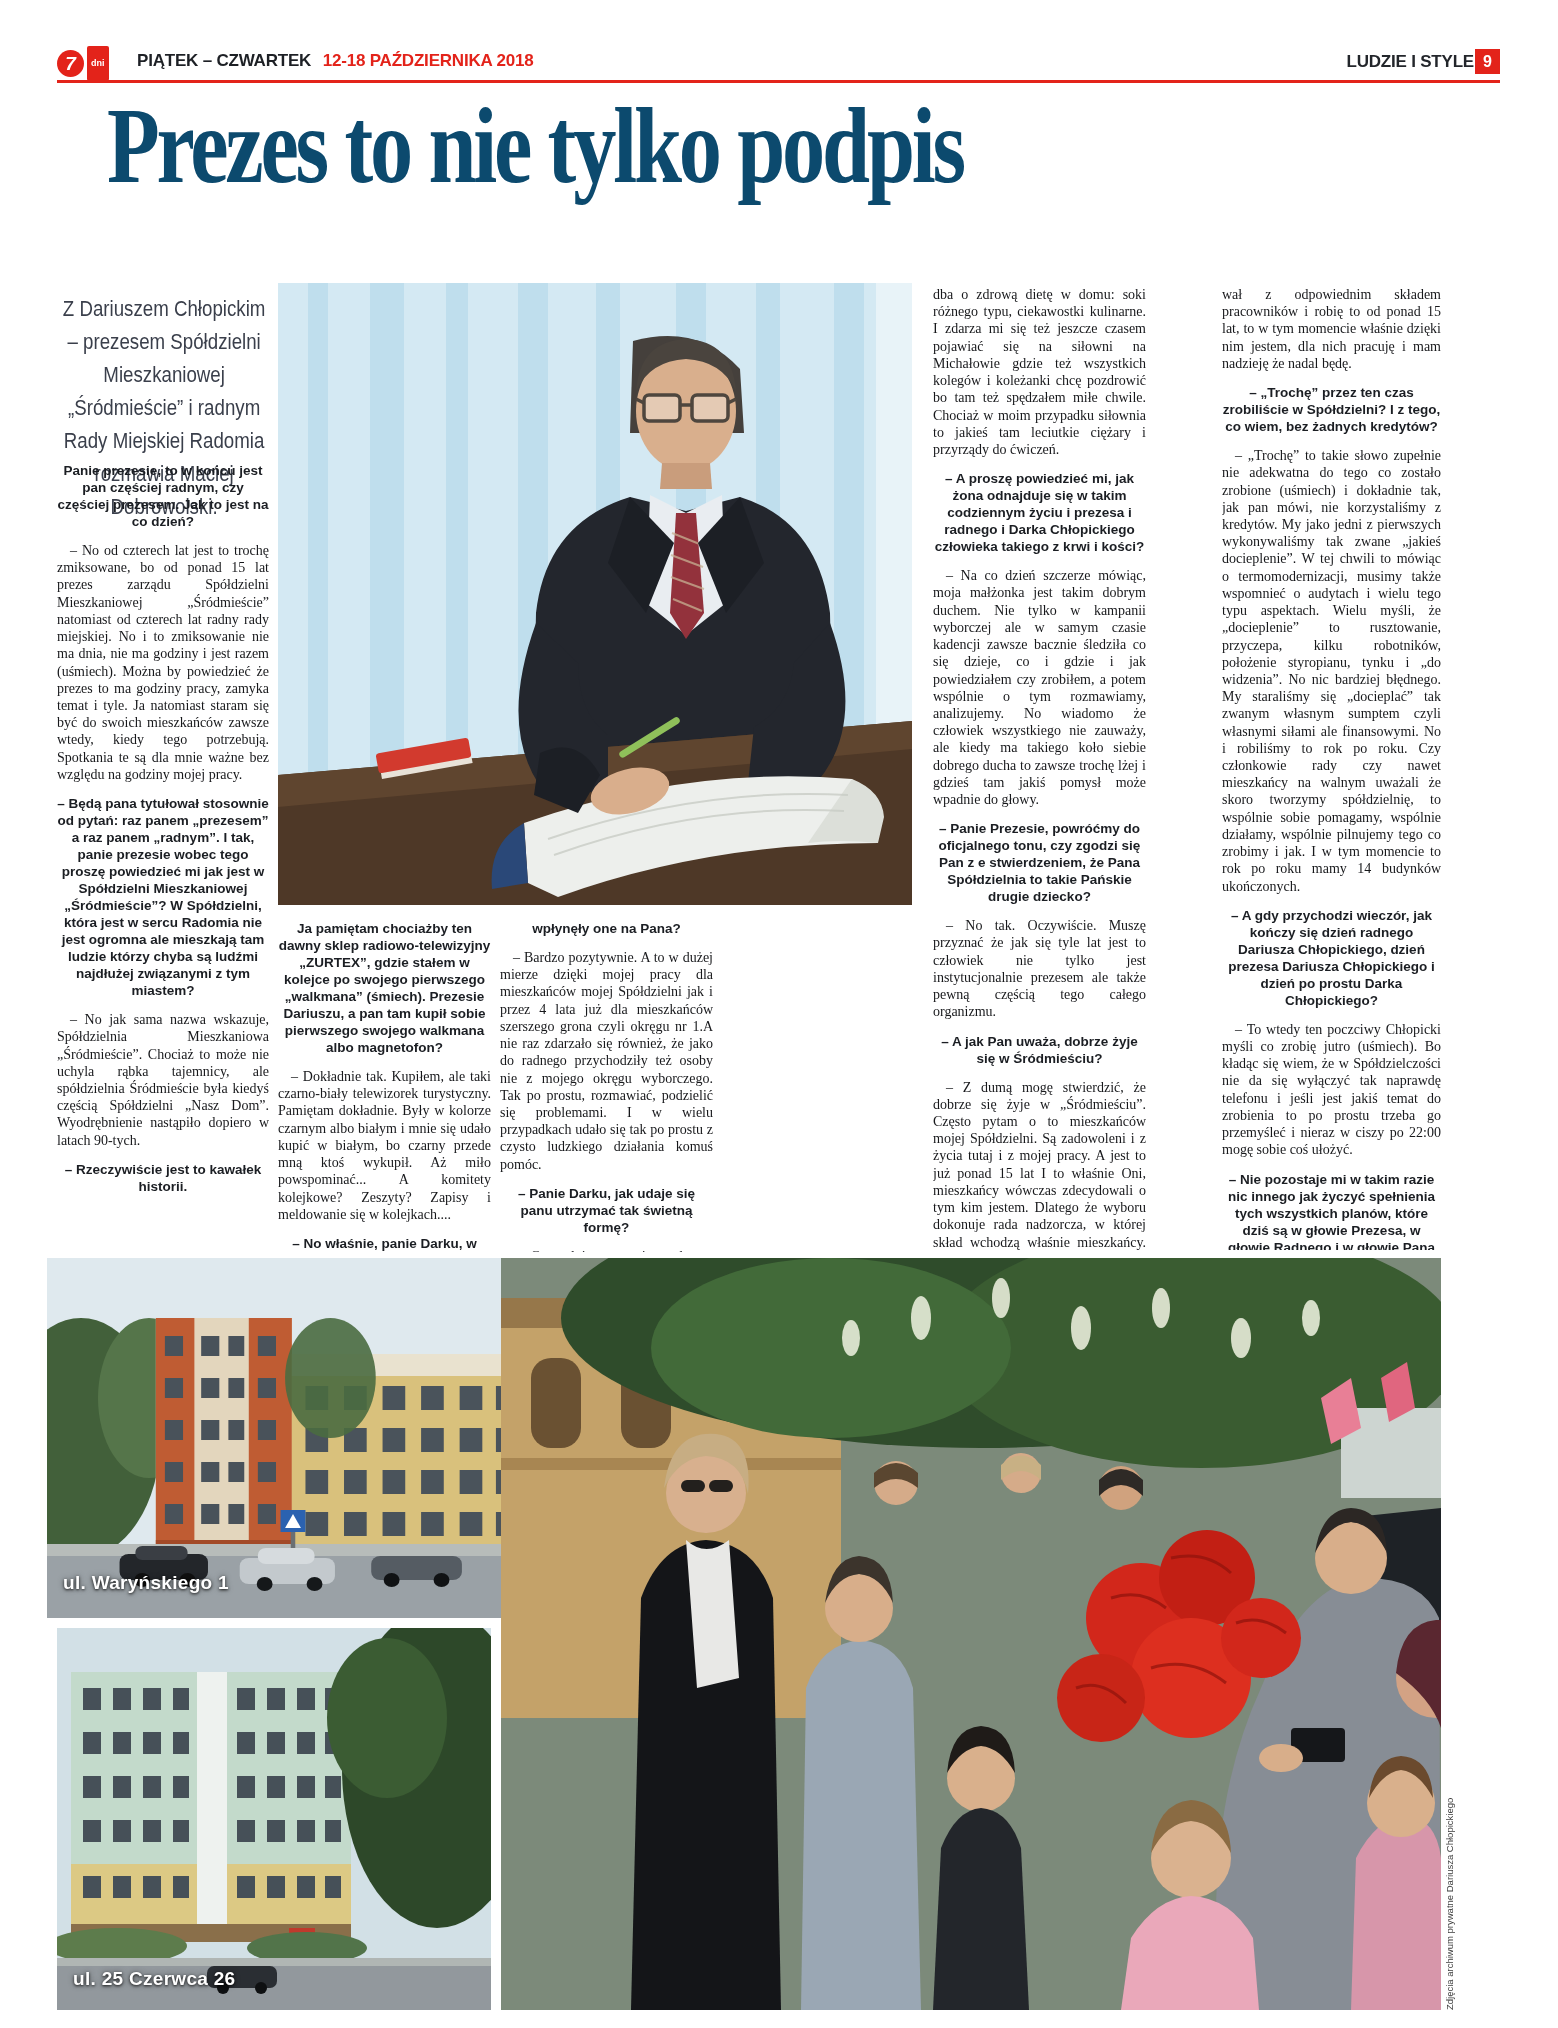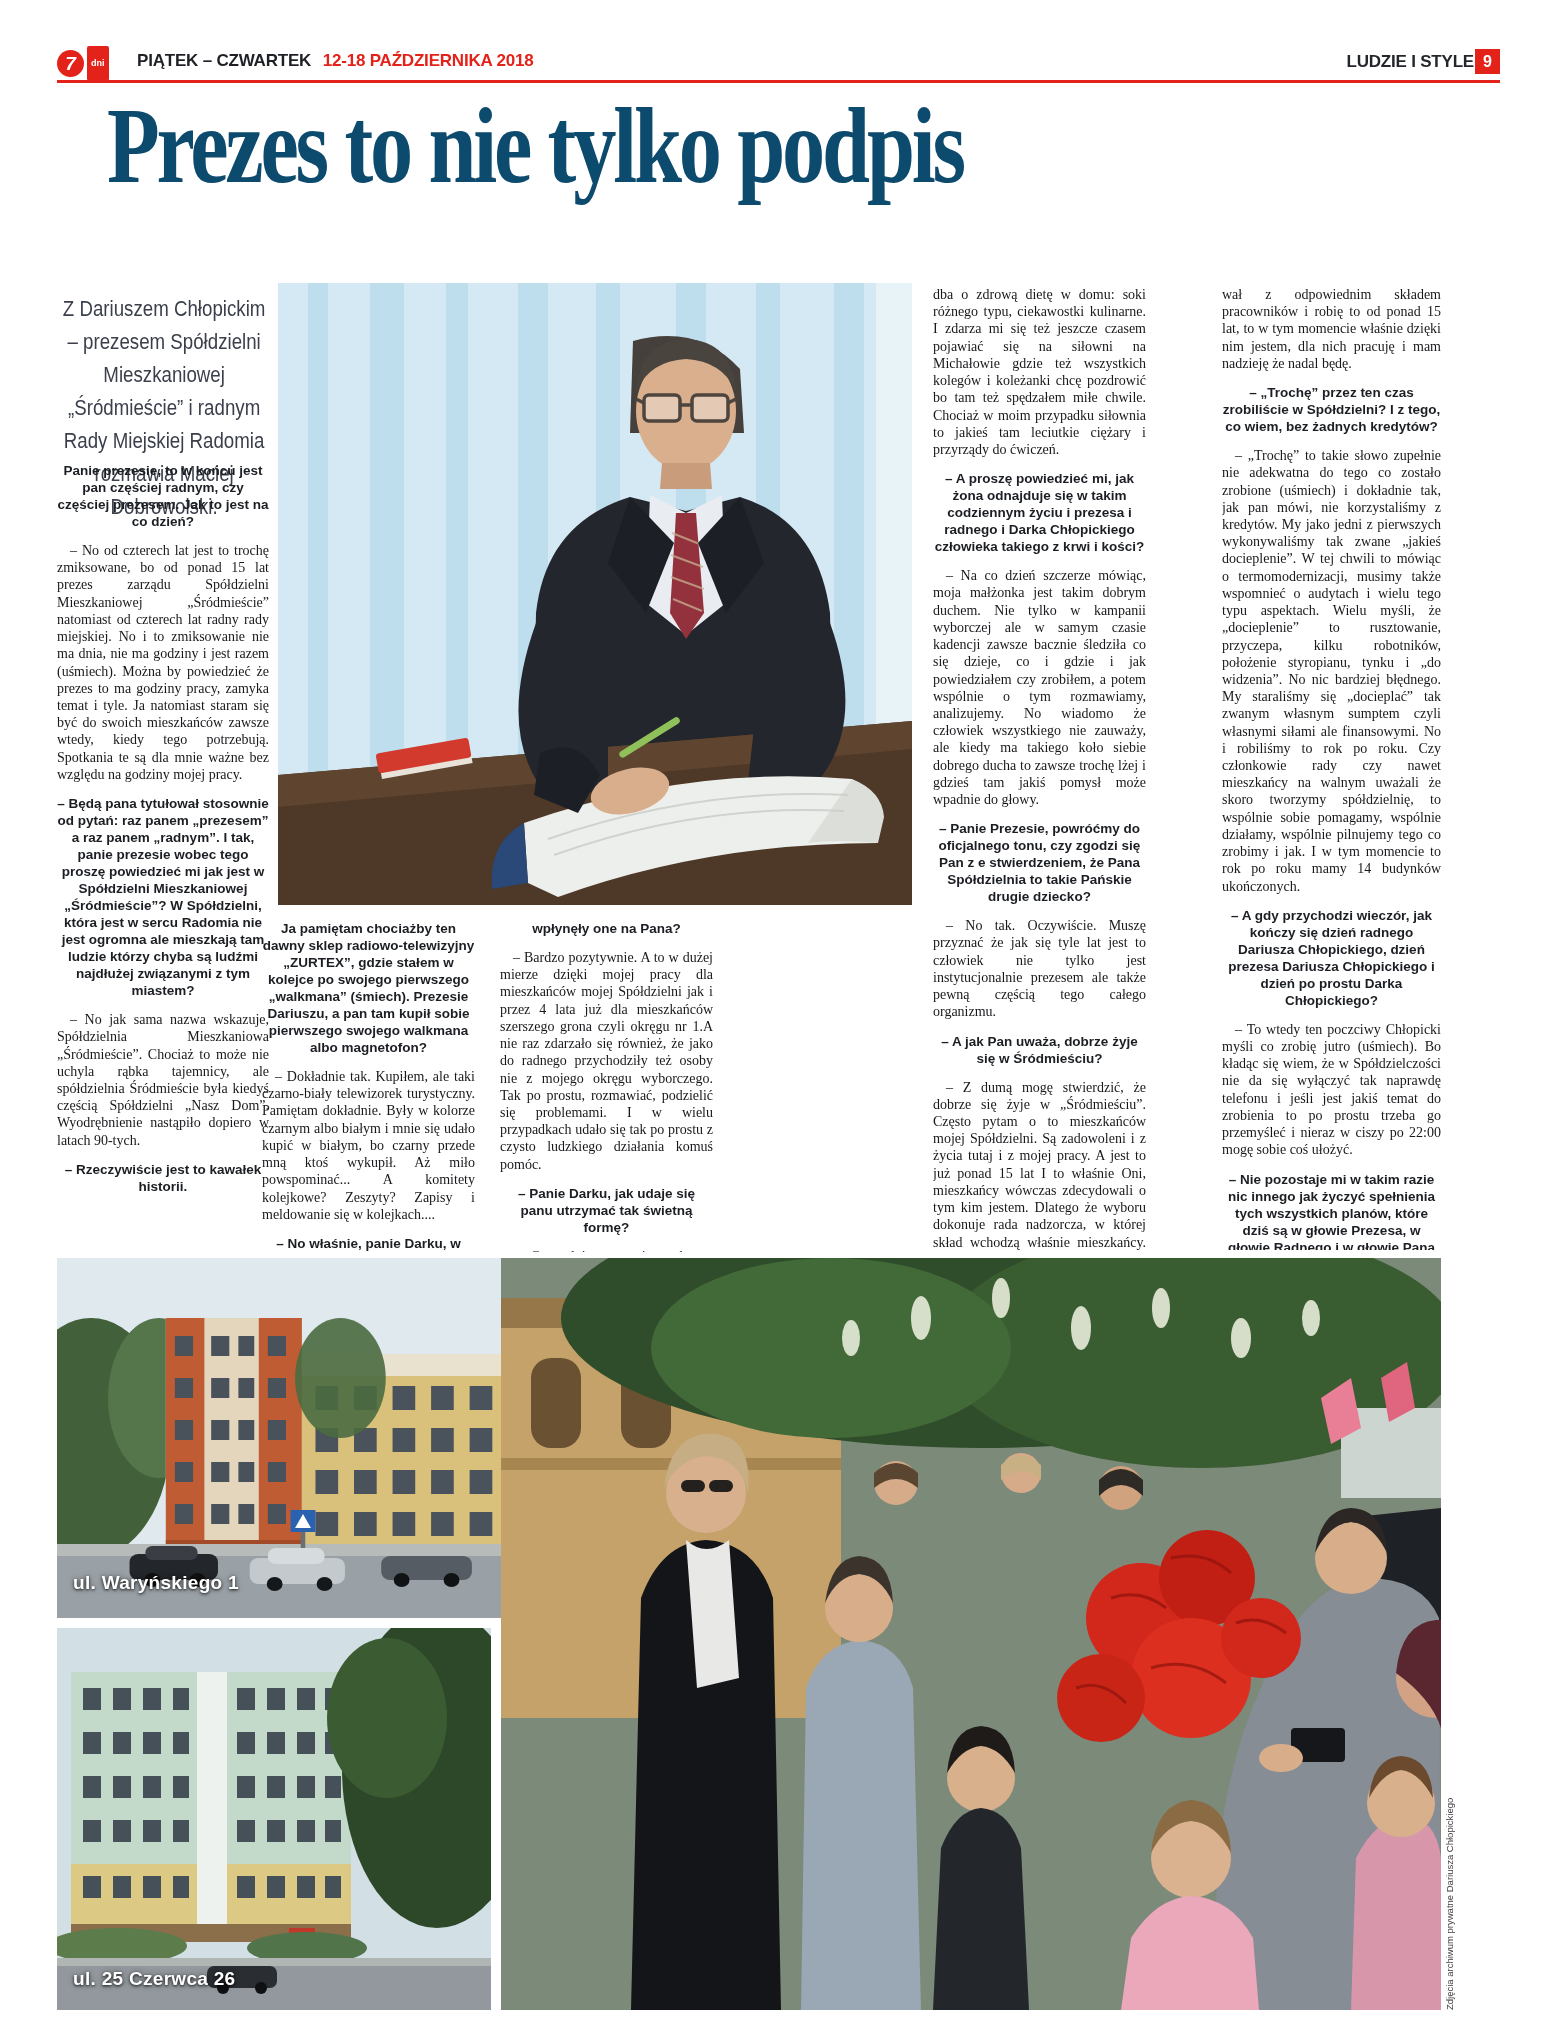--- a/index.html
+++ b/index.html
@@ -33,30 +33,30 @@
          line-height:1.5;color:#3a3f4b;text-align:center}
 
   
   .col{position:absolute;font-size:14px;line-height:1.23;color:#17181b;text-align:justify;overflow:hidden}
   .col p{margin-bottom:12px}
   p.q{font-family:"Liberation Sans",sans-serif;font-weight:bold;font-size:13.5px;
       line-height:1.26;color:#1b1e23;text-align:center}
   p.a{text-indent:13px}
   p.cont{text-indent:0}
   #col1{left:57px;top:462px;width:212px;height:788px}
-  #col2{left:262px;top:920px;width:213px;height:332px}
+  #col2{left:278px;top:920px;width:213px;height:332px}
   #col3{left:500px;top:920px;width:213px;height:332px}
   #col4{left:933px;top:286px;width:213px;height:964px}
   #col5{left:1222px;top:286px;width:219px;height:964px}
 
   
   .photo{position:absolute;overflow:hidden;background:#cfd6d9}
   .photo svg{display:block;width:100%;height:100%}
   #main-photo{left:278px;top:283px;width:634px;height:622px}
-  #building1{left:57px;top:1258px;width:492px;height:360px}
+  #building1{left:47px;top:1258px;width:492px;height:360px}
   #building2{left:57px;top:1628px;width:434px;height:382px}
   #crowd{left:501px;top:1258px;width:940px;height:752px}
   .caption{position:absolute;left:16px;font:bold 19px/1 "Liberation Sans",sans-serif;color:#fff;
            text-shadow:0 1px 3px rgba(0,0,0,0.85),0 0 6px rgba(0,0,0,0.4);letter-spacing:0.3px}
   #building1 .caption{bottom:26px}
   #building2 .caption{bottom:22px}
   .credit{position:absolute;left:1445px;top:1672px;height:338px;writing-mode:vertical-rl;
           transform:rotate(180deg);font:9.5px/1.1 "Liberation Sans",sans-serif;color:#3c3c3c;white-space:nowrap}
 </style>
 </head>

